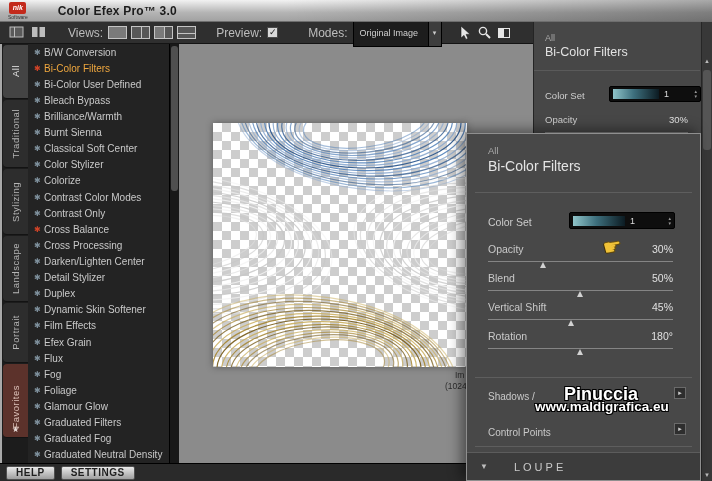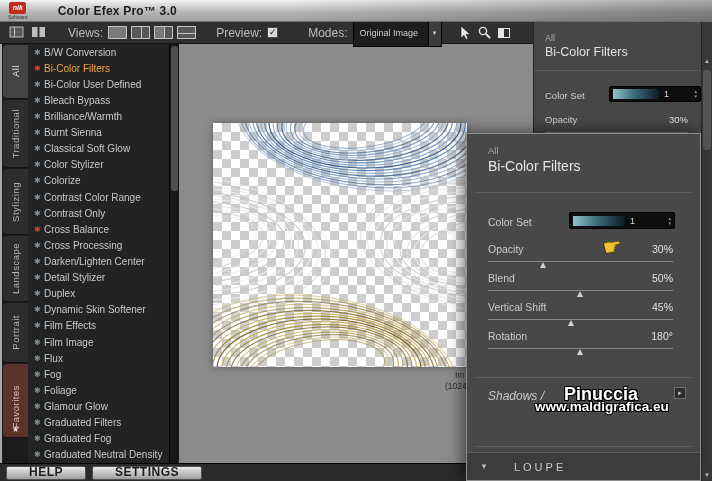--- a/index.html
+++ b/index.html
@@ -75,22 +75,22 @@
       linear-gradient(45deg,#cdcdcd 25%,transparent 25%,transparent 75%,#cdcdcd 75%),
       linear-gradient(45deg,#cdcdcd 25%,transparent 25%,transparent 75%,#cdcdcd 75%);
     background-size:18px 18px;background-position:0 0,9px 9px;
     box-shadow:0 0 7px rgba(0,0,0,.35);}
   .canvas svg{position:absolute;left:0;top:0;width:100%;height:100%;}
   .caption{position:absolute;left:266px;top:326px;font-size:8.5px;color:#2d2d2d;line-height:1.25;}
   .caption .c1{margin-left:10px;}
   
   .bottom-bar{position:absolute;left:0;bottom:0;width:533px;height:18px;background:#2a2a2a;
     border-top:1px solid #000;z-index:8;display:flex;align-items:center;}
-  .bb-btn{height:14px;margin-left:6px;padding:0 22px;background:linear-gradient(180deg,#e9e9e9,#9e9e9e);
-    border:1px solid #4f4f4f;border-radius:2px;font-size:12px;font-weight:bold;color:#1f1f1f;
+  .bb-btn{height:14px;margin-left:6px;padding:0 9px;background:linear-gradient(180deg,#e9e9e9,#9e9e9e);
+    border:1px solid #4f4f4f;border-radius:2px;font-size:10px;font-weight:bold;color:#1f1f1f;
     letter-spacing:.5px;line-height:11px;}
   
   .right-panel{position:absolute;left:533px;top:22px;width:179px;bottom:0;background:#474747;
     border-left:1px solid #242424;z-index:6;}
   .rp-cat{position:absolute;left:11px;top:11px;font-size:9px;color:#a7a7a7;}
   .rp-title{position:absolute;left:11px;top:23px;font-size:12.5px;color:#e2e2e2;}
   .rp-div{position:absolute;left:0;right:12px;top:48px;height:1px;background:#2d2d2d;border-bottom:1px solid #5a5a5a;}
   .rp-cs-label{position:absolute;left:11px;top:68px;font-size:9.5px;color:#cfcfcf;}
   .cs-dd{position:absolute;background:#0e0e0e;border:1px solid #000;border-radius:2px;
     display:flex;align-items:center;padding:0 3px;}
@@ -118,21 +118,21 @@
   .fp-cs-dd{left:102px;top:78px;width:106px;height:17px;}
   .fp-cs-dd .cs-grad{width:52px;}
   .fp-sliders{position:absolute;left:21px;right:27px;top:106px;}
   .slider-row{position:relative;height:29px;}
   .s-label{position:absolute;left:0;top:3px;font-size:10.5px;color:#c9c9c9;}
   .s-value{position:absolute;right:0;top:3px;font-size:10.5px;color:#e0e0e0;}
   .s-track{position:absolute;left:0;right:0;bottom:7px;height:1px;background:#858585;}
   .s-marker{position:absolute;bottom:1px;width:0;height:0;border-left:3.5px solid transparent;
     border-right:3.5px solid transparent;border-bottom:6px solid #d2d2d2;margin-left:-3.5px;}
   .fp-row{position:absolute;left:21px;right:14px;height:16px;}
-  .fp-row .row-label{font-size:12px;color:#c9c9c9;font-style:italic;}
+  .fp-row .row-label{font-size:10px;color:#c9c9c9;}
   .flyout-btn{position:absolute;right:0;top:1px;width:12px;height:12px;background:#2e2e2e;border:1px solid #6a6a6a;
     color:#ccc;font-size:7px;line-height:10px;text-align:center;padding:0;}
   .loupe-bar{position:absolute;left:0;right:0;bottom:0;height:28px;background:#3c3c3c;border-top:1px solid #5c5c5c;
     display:flex;align-items:center;padding-left:13px;}
   .loupe-arrow{font-size:8px;color:#bdbdbd;margin-right:6px;}
   .loupe-text{font-size:11px;color:#c9c9c9;letter-spacing:3px;margin-left:20px;}
   .hand-cursor{position:absolute;left:136px;top:101px;font-size:21px;color:#f0c238;
     transform:rotate(-10deg);
     text-shadow:1px 1px 0 #6b5210,-1px 0 0 #403008,0 1px 0 #403008,0 -1px 0 #6b5210;z-index:5;}
   .watermark{position:absolute;color:#fff;font-weight:bold;z-index:6;
@@ -241,33 +241,33 @@
       <div class="filter-item">
         <span class="star">✱</span>
         <span class="flabel">Brilliance/Warmth</span>
       </div>
       <div class="filter-item">
         <span class="star">✱</span>
         <span class="flabel">Burnt Sienna</span>
       </div>
       <div class="filter-item">
         <span class="star">✱</span>
-        <span class="flabel">Classical Soft Glow</span>
+        <span class="flabel">Classical Soft Center</span>
       </div>
       <div class="filter-item">
         <span class="star">✱</span>
         <span class="flabel">Color Stylizer</span>
       </div>
       <div class="filter-item">
         <span class="star">✱</span>
         <span class="flabel">Colorize</span>
       </div>
       <div class="filter-item">
         <span class="star">✱</span>
-        <span class="flabel">Contrast Color Range</span>
+        <span class="flabel">Contrast Color Modes</span>
       </div>
       <div class="filter-item">
         <span class="star">✱</span>
         <span class="flabel">Contrast Only</span>
       </div>
       <div class="filter-item">
         <span class="star red">✱</span>
         <span class="flabel">Cross Balance</span>
       </div>
       <div class="filter-item">
@@ -289,21 +289,21 @@
       <div class="filter-item">
         <span class="star">✱</span>
         <span class="flabel">Dynamic Skin Softener</span>
       </div>
       <div class="filter-item">
         <span class="star">✱</span>
         <span class="flabel">Film Effects</span>
       </div>
       <div class="filter-item">
         <span class="star">✱</span>
-        <span class="flabel">Film Image</span>
+        <span class="flabel">Efex Grain</span>
       </div>
       <div class="filter-item">
         <span class="star">✱</span>
         <span class="flabel">Flux</span>
       </div>
       <div class="filter-item">
         <span class="star">✱</span>
         <span class="flabel">Fog</span>
       </div>
       <div class="filter-item">
@@ -467,20 +467,24 @@
           <div class="s-track"></div>
           <div class="s-marker" style="left: 50%;"></div>
         </div>
       </div>
     <div class="hand-cursor">☛</div>
     <div class="fp-div" style="top:243px"></div>
     <div class="fp-row" style="top:252px">
       <span class="row-label">Shadows /</span>
       <button class="flyout-btn">▸</button>
     </div>
+    <div class="fp-row" style="top:288px">
+      <span class="row-label">Control Points</span>
+      <button class="flyout-btn">▸</button>
+    </div>
     <div class="fp-div" style="top:312px"></div>
     <div class="loupe-bar">
       <span class="loupe-arrow">▼</span>
       <span class="loupe-text">LOUPE</span>
     </div>
     <div class="watermark wm1">Pinuccia</div>
     <div class="watermark wm2">www.maldigrafica.eu</div>
   </div>
 
 </div>

